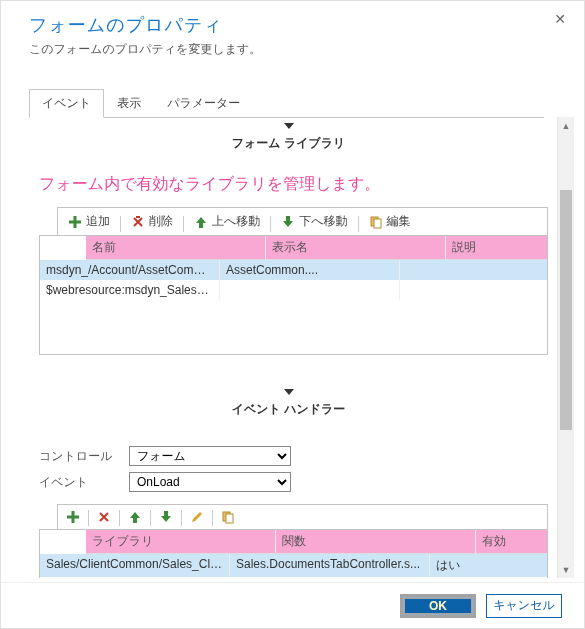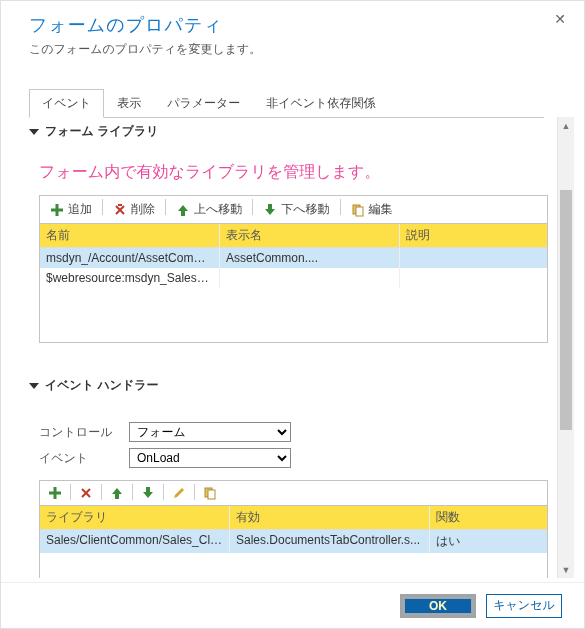--- a/index.html
+++ b/index.html
@@ -83,40 +83,41 @@
     font-size: 12px;
   }
   .section-title {
     display: flex;
     align-items: center;
     gap: 6px;
     font-size: 12px;
     color: #333;
     padding: 6px 0;
     font-weight: bold;
+    flex-direction: column;
   }
   .tri {
     width: 0; height: 0;
     border-left: 5px solid transparent;
     border-right: 5px solid transparent;
     border-top: 6px solid #333;
   }
   .section-desc {
     color: #ec4899;
     padding: 16px 0 12px 10px;
     font-size: 16px;
   }
   .toolbar {
     display: flex;
     gap: 2px;
     padding: 3px 4px;
     border: 1px solid #c3c3c3;
     border-bottom: none;
-    align-items: flex-start;
-    margin-left: 10px;
+    align-items: flex-end;
+    margin-left: 28px;
   }
   .tbtn {
     display: flex;
     align-items: center;
     gap: 4px;
     padding: 2px 6px;
     cursor: pointer;
     color: #444;
   }
   .sep {
@@ -126,24 +127,25 @@
     margin: 0 2px;
   }
   .ic { width: 14px; height: 14px; display: inline-block; }
   .grid {
     border: 1px solid #c3c3c3;
     background: #fff;
     margin-left: 10px;
   }
   .grid-head {
     display: grid;
-    background: #fde047;
+    background: #f9a8d4;
     color: #555;
     font-size: 12px;
     border-bottom: 1px solid #ddd;
+    margin-left: 46px;
   }
   .grid-head > div, .grid-row > div {
     padding: 3px 6px;
     white-space: nowrap;
     overflow: hidden;
     text-overflow: ellipsis;
     border-right: 1px solid #eee;
   }
   .grid-head > div:last-child, .grid-row > div:last-child { border-right: none; }
   .grid-row {
@@ -249,21 +251,20 @@
     <div class="subtitle">このフォームのプロパティを変更します。</div>
     <div class="close-x">✕</div>
   </div>
 
   <div class="body">
 
     <div class="tabstrip">
       <div class="tab active">イベント</div>
       <div class="tab">表示</div>
       <div class="tab">パラメーター</div>
-      <div class="tab">非イベント依存関係</div>
     </div>
 
     <div class="scroll-area">
       <div class="content-inner">
 
         <div class="section-title">
           <span class="tri"></span>
           <span>フォーム ライブラリ</span>
         </div>
         <div class="section-desc">フォーム内で有効なライブラリを管理します。</div>
@@ -409,22 +410,22 @@
                   <rect x="2" y="2" width="7" height="9" fill="#e3c26b" stroke="#b58b2a"></rect>
                   <rect x="5" y="4" width="7" height="9" fill="#fff" stroke="#b58b2a"></rect>
                 </svg>
               </span>
           </div>
         </div>
 
         <div class="grid grid2">
           <div class="grid-head">
             <div>ライブラリ</div>
+            <div>関数</div>
             <div>有効</div>
-            <div>関数</div>
           </div>
           <div class="grid2-body">
             <div class="grid-row selected">
               <div>Sales/ClientCommon/Sales_Clien...</div>
               <div>Sales.DocumentsTabController.s...</div>
               <div>はい</div>
             </div>
 
           </div>
         </div>

